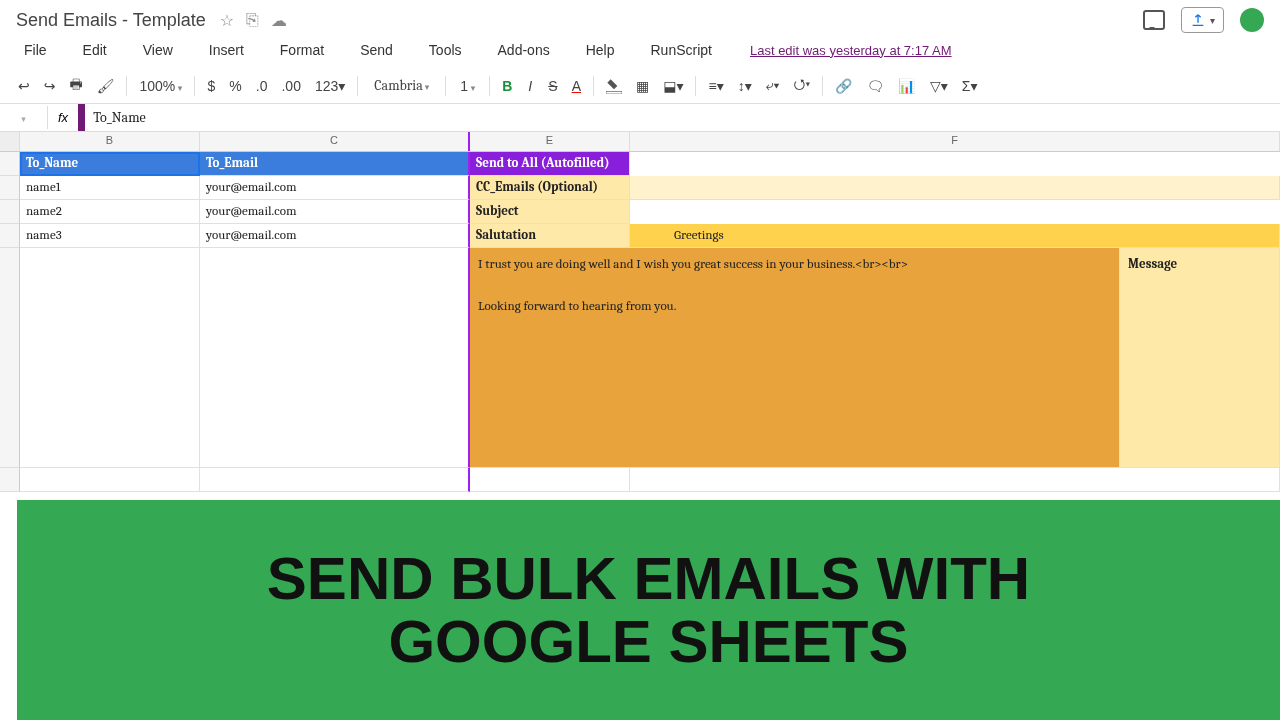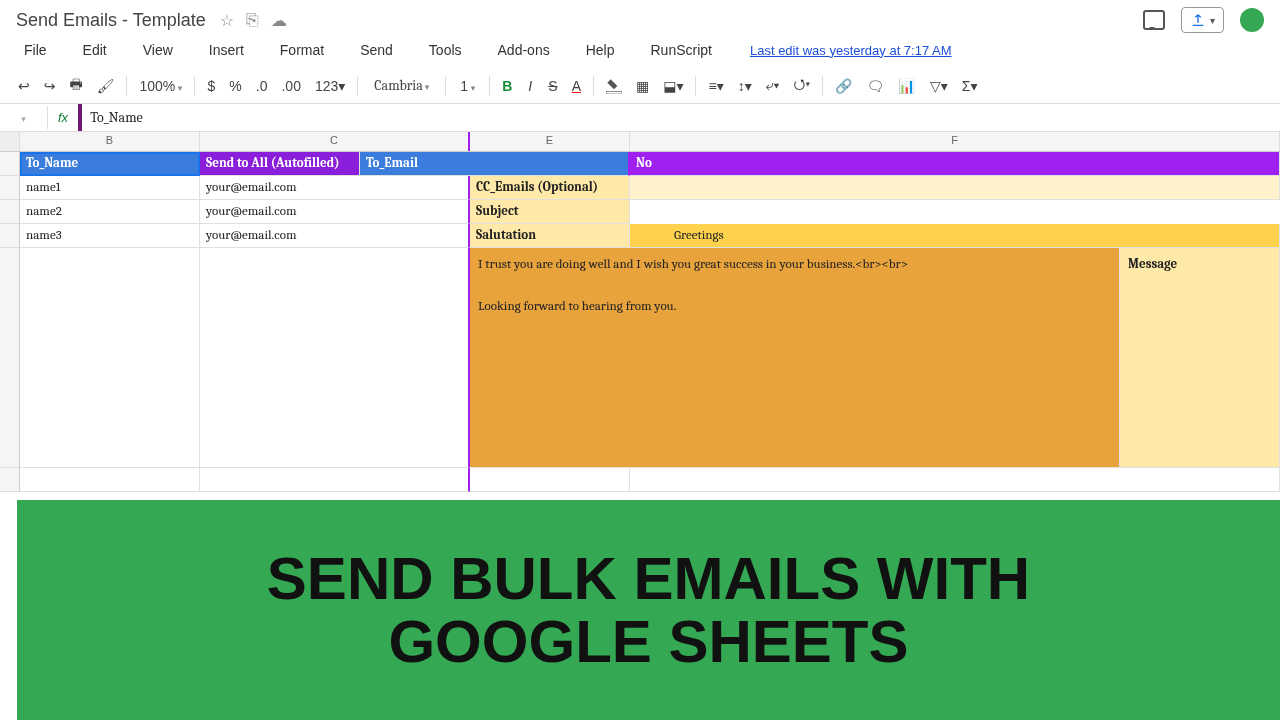--- a/index.html
+++ b/index.html
@@ -8,33 +8,33 @@
 .doc-title { font-size: 18px; color: #444; margin-right: 8px; }
 .title-icon { color: #888; margin: 0 6px; font-size: 16px; cursor: pointer; }
 .right-icons { margin-left: auto; display: flex; align-items: center; gap: 16px; }
 .comment-icon { width: 22px; height: 20px; border: 2px solid #555; border-radius: 3px; position: relative; }
 .comment-icon::after { content: ""; position: absolute; bottom: -5px; left: 4px; border: 3px solid transparent; border-top-color: #555; }
 .share-box { border: 1px solid #999; border-radius: 4px; padding: 4px 8px; display: flex; align-items: center; color: #1a73e8; font-size: 14px; }
 .share-box::after { content: "▾"; margin-left: 4px; font-size: 10px; color: #555; }
 .avatar-circle { width: 24px; height: 24px; border-radius: 50%; background: #34a853; }
 .menubar { display: flex; align-items: center; padding: 4px 16px 6px 16px; gap: 20px; font-size: 14px; color: #333; }
 .menubar .mitem { padding: 4px 8px; cursor: pointer; }
-.last-edit { margin-left: 10px; color: #1d4ed8; text-decoration: underline; font-size: 13px; }
+.last-edit { margin-left: 10px; color: #701a75; text-decoration: underline; font-size: 13px; }
 .toolbar { display: flex; align-items: center; padding: 4px 12px; border-bottom: 1px solid #ddd; height: 36px; gap: 2px; color: #444; }
 .tbtn { padding: 4px 6px; cursor: pointer; font-size: 14px; min-width: 20px; text-align: center; }
 .tsep { width: 1px; height: 20px; background: #ddd; margin: 0 4px; }
 .zoom-sel { padding: 2px 6px; }
 .zoom-sel::after, .font-sel::after, .size-sel::after { content: " ▾"; font-size: 9px; color: #888; }
 .font-sel { padding: 2px 10px; font-family: Cambria, serif; }
 .size-sel { padding: 2px 8px; }
 .bold { font-weight: bold; color: #1a8f3a; }
 .formula-bar { display: flex; align-items: center; border-bottom: 1px solid #ddd; height: 28px; }
 .name-box { width: 48px; border-right: 1px solid #ddd; text-align: center; padding: 4px; color: #666; }
 .name-box::after { content: " ▾"; font-size: 9px; color: #aaa; }
-.fx-label { padding: 0 10px; font-style: italic; color: #15803d; border-right: 4px solid #701a75; height: 100%; display: flex; align-items: center; }
+.fx-label { padding: 0 10px; font-style: italic; color: #000000; border-right: 7px solid #701a75; height: 100%; display: flex; align-items: center; }
 .fx-input { flex: 1; padding: 4px 8px; font-family: Cambria, serif; font-size: 14px; }
 .grid { position: relative; }
 .col-headers { display: flex; background: #f5f5f5; border-bottom: 1px solid #ccc; height: 20px; }
 .ch { border-right: 1px solid #ddd; text-align: center; font-size: 11px; color: #666; padding-top: 2px; }
 .ch-corner { width: 20px; background: #eee; } 
 .ch-B { width: 180px; }
 .ch-C { width: 270px; }
 .ch-E { width: 160px; }
 .ch-F { flex: 1; }
 .rows { }
@@ -153,23 +153,22 @@
     <div class="ch ch-B">B</div>
     <div class="ch ch-C vline">C</div>
     <div class="ch ch-E">E</div>
     <div class="ch ch-F">F</div>
   </div>
   <div class="rows">
 
     <div class="row">
       <div class="rh"></div>
       <div class="cell cB hdr-blue sel-outline">To_Name</div>
+      <div class="cell cC hdr-blue vline">To_Email</div>
       <div class="cell cE hdr-purple">Send to All (Autofilled)</div>
-      <div class="cell cC hdr-blue vline">To_Email</div>
-      <div class="cell cF hdr-purple-val">No</div>
     </div>
 
     <div class="row">
       <div class="rh"></div>
       <div class="cell cB">name1</div>
       <div class="cell cC vline">your@email.com</div>
       <div class="cell cE lbl-yellow">CC_Emails (Optional)</div>
       <div class="cell cF val-yellow-light"></div>
     </div>
 

